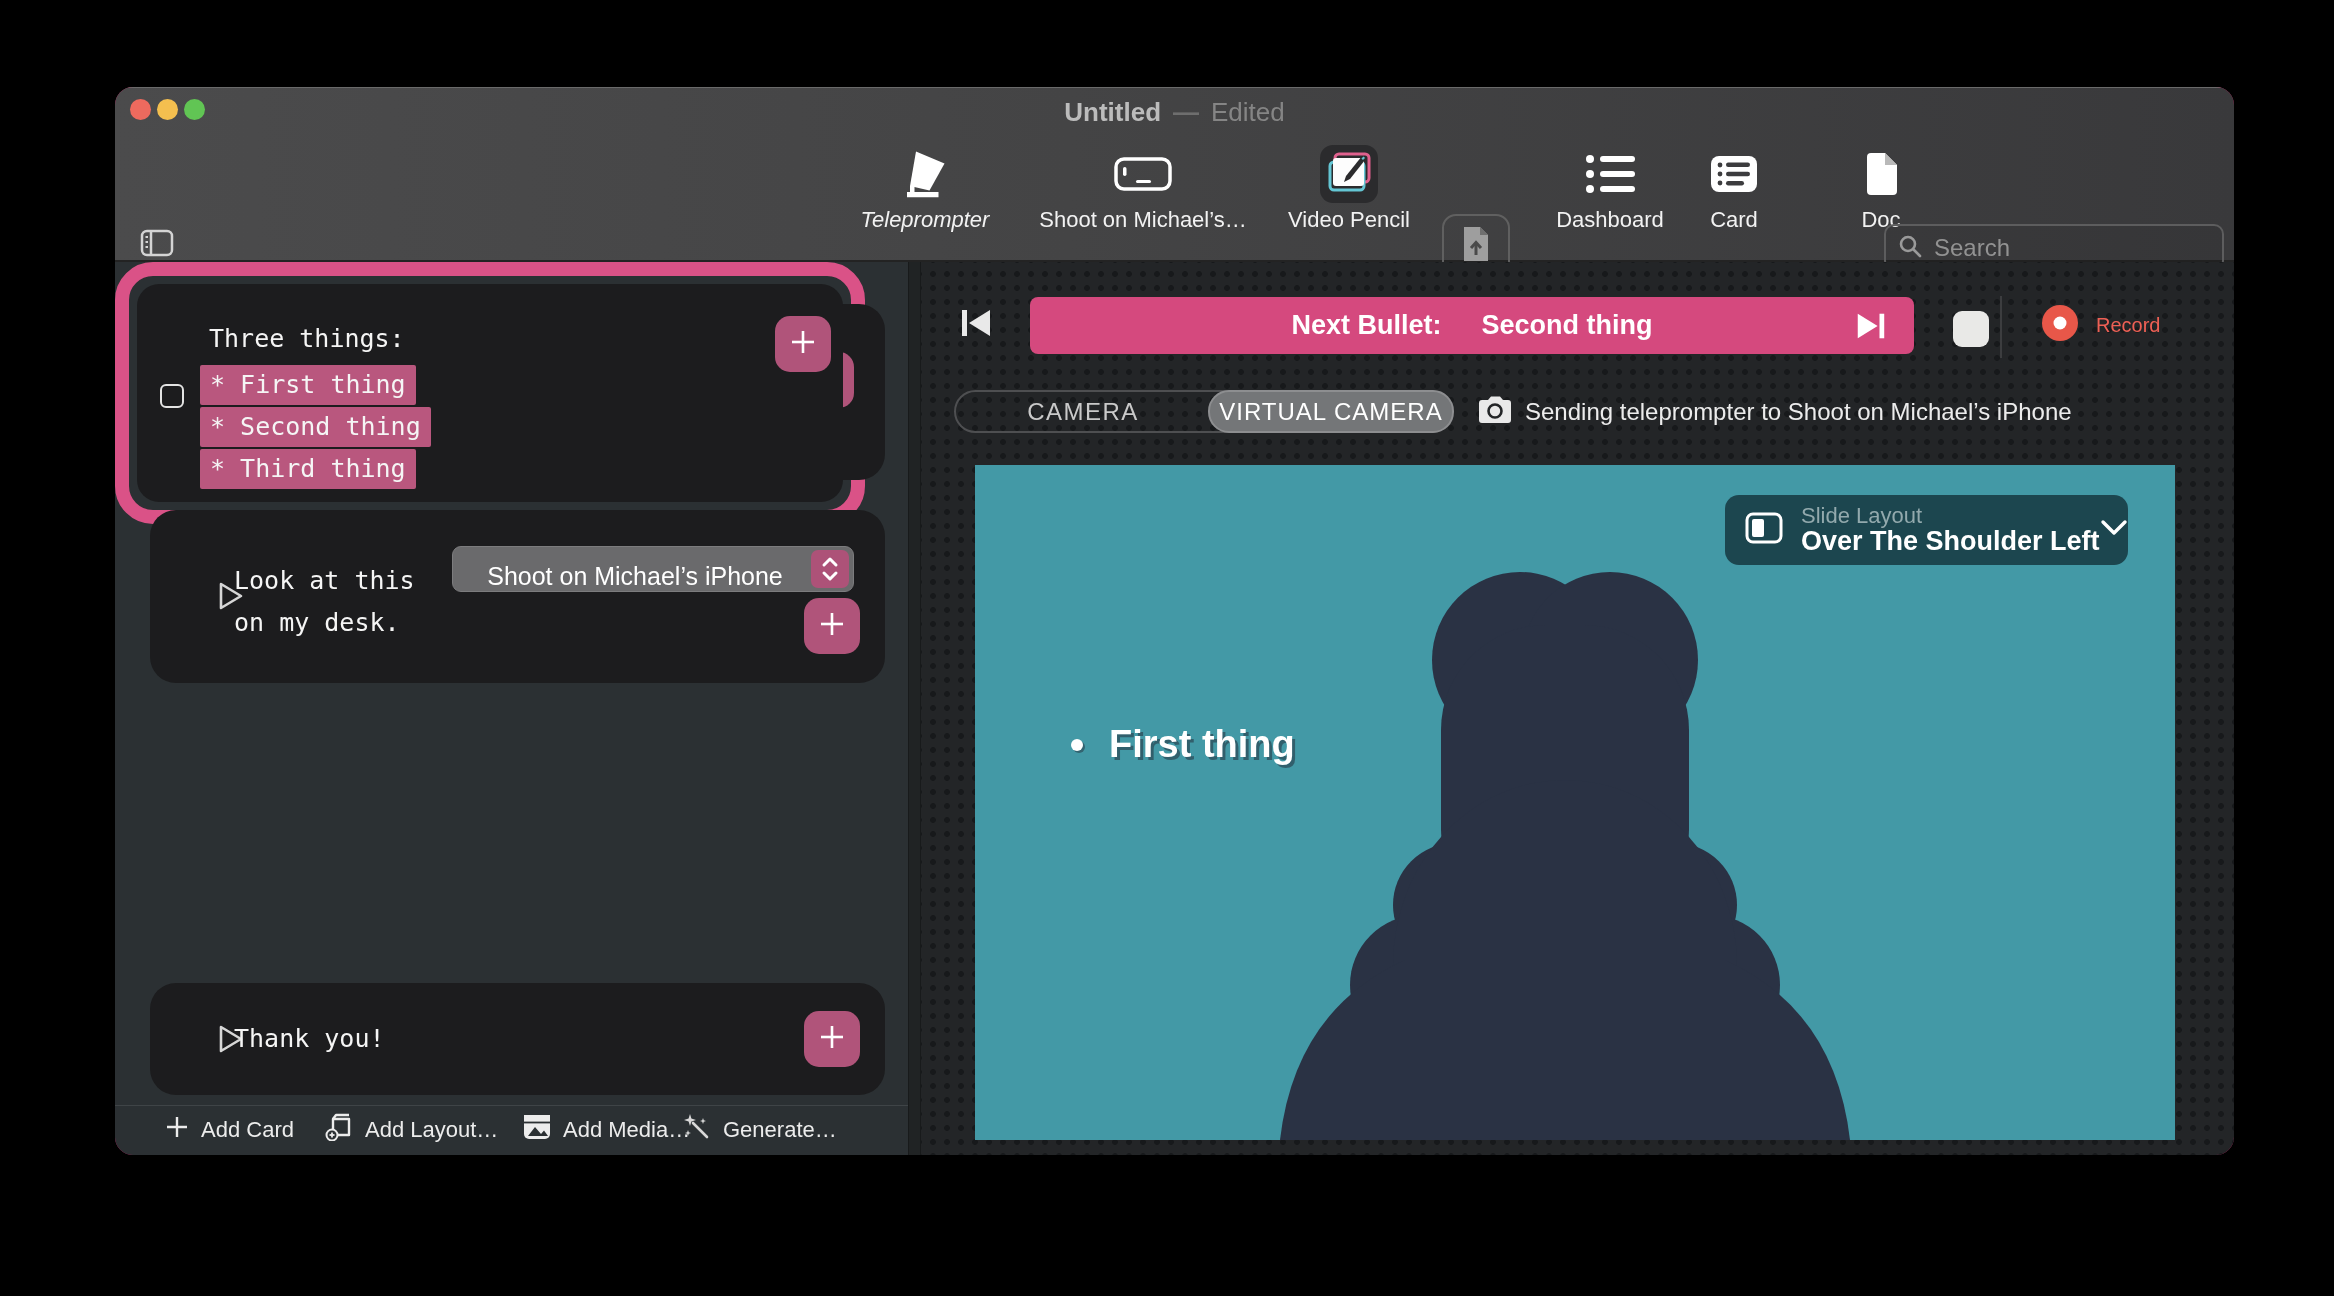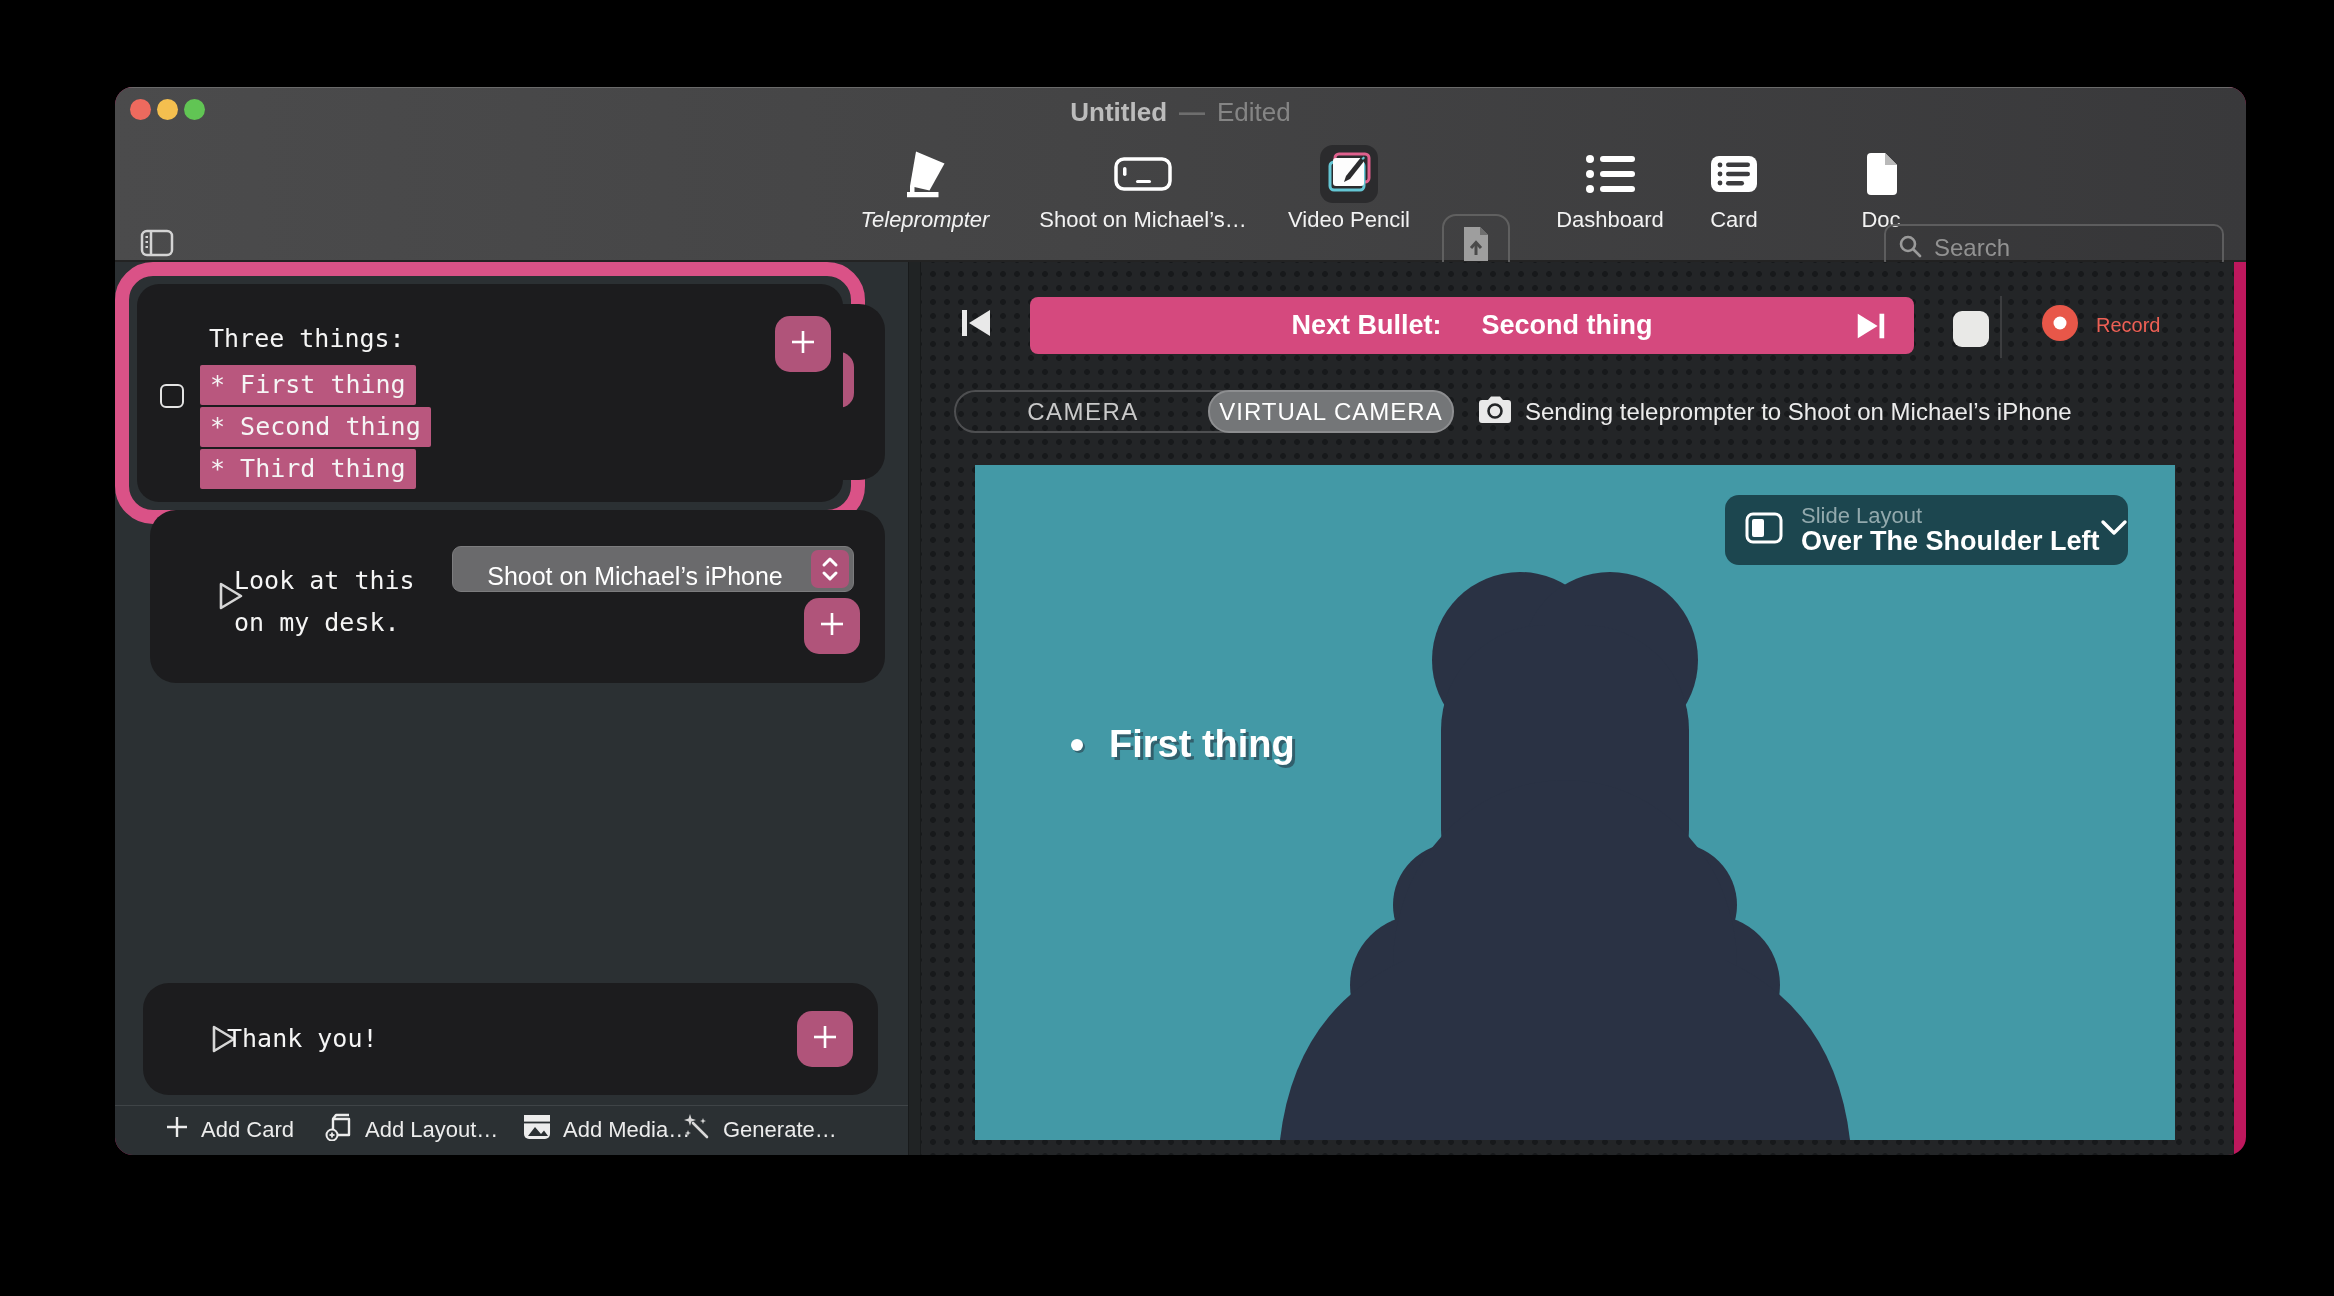--- a/index.html
+++ b/index.html
@@ -3,21 +3,21 @@
 <meta charset="utf-8">
 <style>
   html,body{margin:0;padding:0;background:#000;}
   body{width:2334px;height:1296px;position:relative;overflow:hidden;
        font-family:"Liberation Sans",sans-serif;-webkit-font-smoothing:antialiased;}
   .stage{position:absolute;inset:0;background:#000;}
 
   
   .window{position:absolute;left:115px;top:87px;width:2119px;height:1068px;
           border-radius:18px;overflow:hidden;background:#be185d;
-          box-shadow:0 40px 120px rgba(0,0,0,.85);padding-left:12px;}
+          box-shadow:0 40px 120px rgba(0,0,0,.85);}
 
   
   .chrome{position:absolute;left:0;top:0;width:100%;height:175px;
           background:linear-gradient(90deg,#4b4b4c 0%,#444445 45%,#39393b 100%);
           border-top:1px solid #6a6a6a;box-sizing:border-box;
           border-bottom:2px solid #232323;}
   .titlebar{position:absolute;left:0;top:0;width:100%;height:48px;}
   .traffic{position:absolute;top:11px;width:21px;height:21px;border-radius:50%;}
   .t-red{left:15px;background:#ed6a5e;}
   .t-yellow{left:42px;background:#f4bf4f;}
@@ -61,21 +61,21 @@
   .plus-btn{position:absolute;width:56px;height:56px;border-radius:15px;background:#b0547a;
             display:flex;align-items:center;justify-content:center;}
   .hl{display:inline-block;background:#a85170;border-radius:10px;padding:0 14px;line-height:50px;}
   .bullet-hl{position:absolute;background:#b9577e;border-radius:2px;padding:0 10px;line-height:40px;white-space:nowrap;}
 
   .card1{left:35px;top:42px;width:735px;height:176px;}
   .card2{left:35px;top:248px;width:735px;height:173px;}
   .card3o{left:28px;top:430px;width:750px;height:262px;border:14px solid #da5287;
           border-radius:38px;box-sizing:border-box;padding:8px;}
   .card3i{width:100%;height:100%;background:#1c1c1e;border-radius:22px;position:relative;}
-  .card4{left:28px;top:721px;width:735px;height:112px;}
+  .card4{left:35px;top:721px;width:735px;height:112px;}
 
   .select{position:absolute;left:302px;top:36px;width:402px;height:46px;background:#6a6a6c;
           border:1px solid #7c7c7e;border-radius:9px;box-sizing:border-box;
           display:flex;align-items:flex-end;justify-content:center;}
   .select .sel-label{color:#fff;font-size:25px;padding-right:36px;white-space:nowrap;}
   .stepper{position:absolute;right:4px;top:3px;width:38px;height:38px;background:#ad5278;
            border-radius:7px;display:flex;align-items:center;justify-content:center;}
 
   .checkbox{position:absolute;width:24px;height:24px;border:2.5px solid #e3e3e3;
             border-radius:6px;box-sizing:border-box;}

